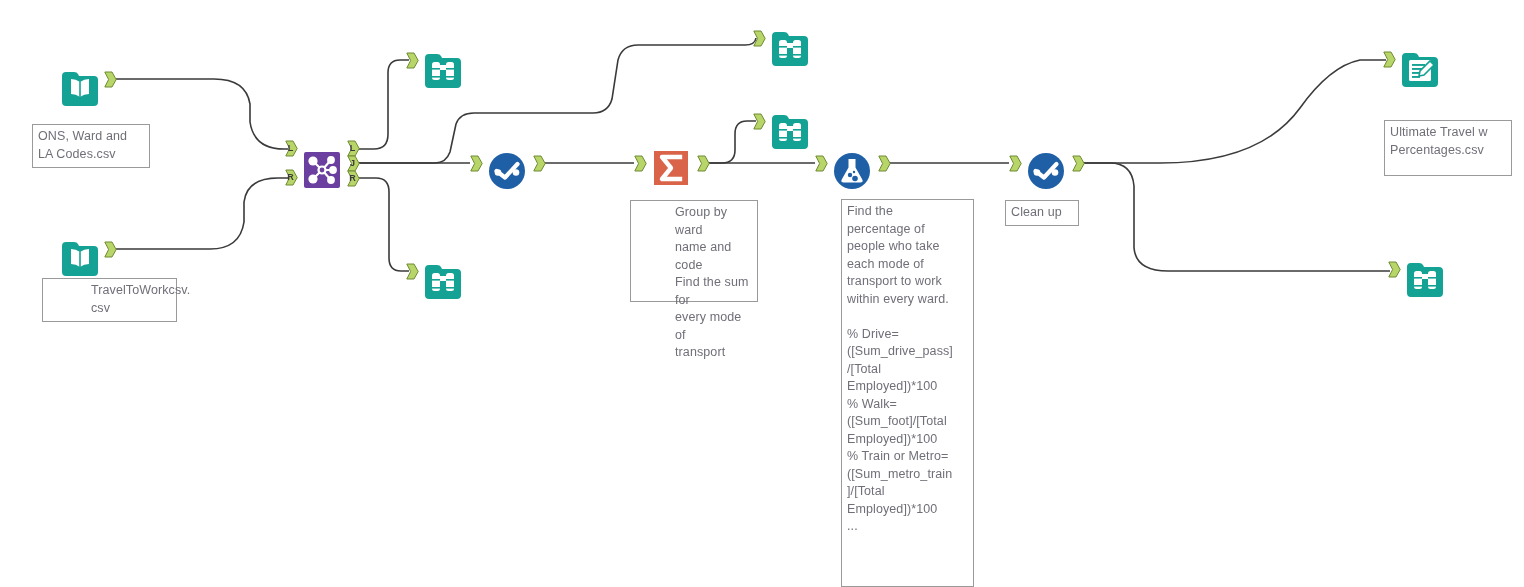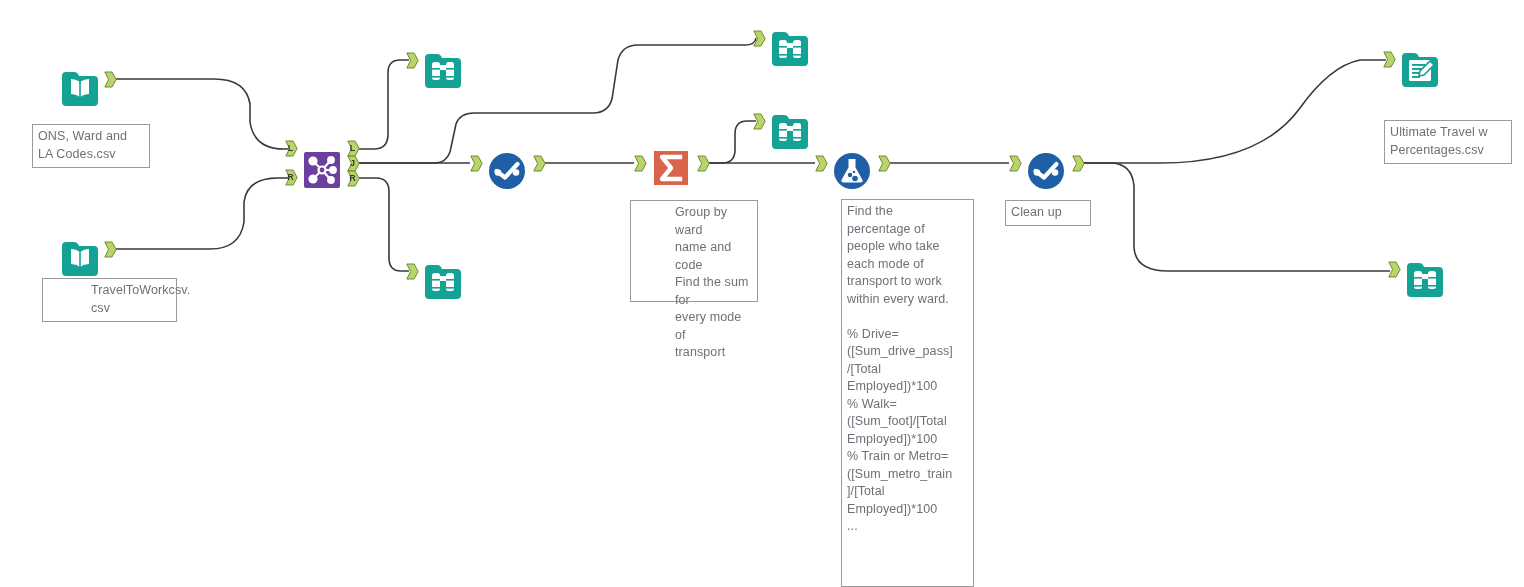--- a/index.html
+++ b/index.html
@@ -331,17 +331,17 @@
 /[Total
 Employed])*100
 % Walk=
 ([Sum_foot]/[Total
 Employed])*100
 % Train or Metro=
 ([Sum_metro_train
 ]/[Total
 Employed])*100
 ...</div>
-      <div class="annot" style="left: 1005px; top: 200px; width: 86px; height: 26px;">Clean up</div>
-      <div class="annot" style="left: 1384px; top: 120px; width: 128px; height: 44px;">Ultimate Travel w
+      <div class="annot" style="left: 1005px; top: 200px; width: 74px; height: 26px;">Clean up</div>
+      <div class="annot" style="left: 1384px; top: 120px; width: 128px; height: 56px;">Ultimate Travel w
 Percentages.csv</div>
     </div>
 </div>
 
 </body></html>

